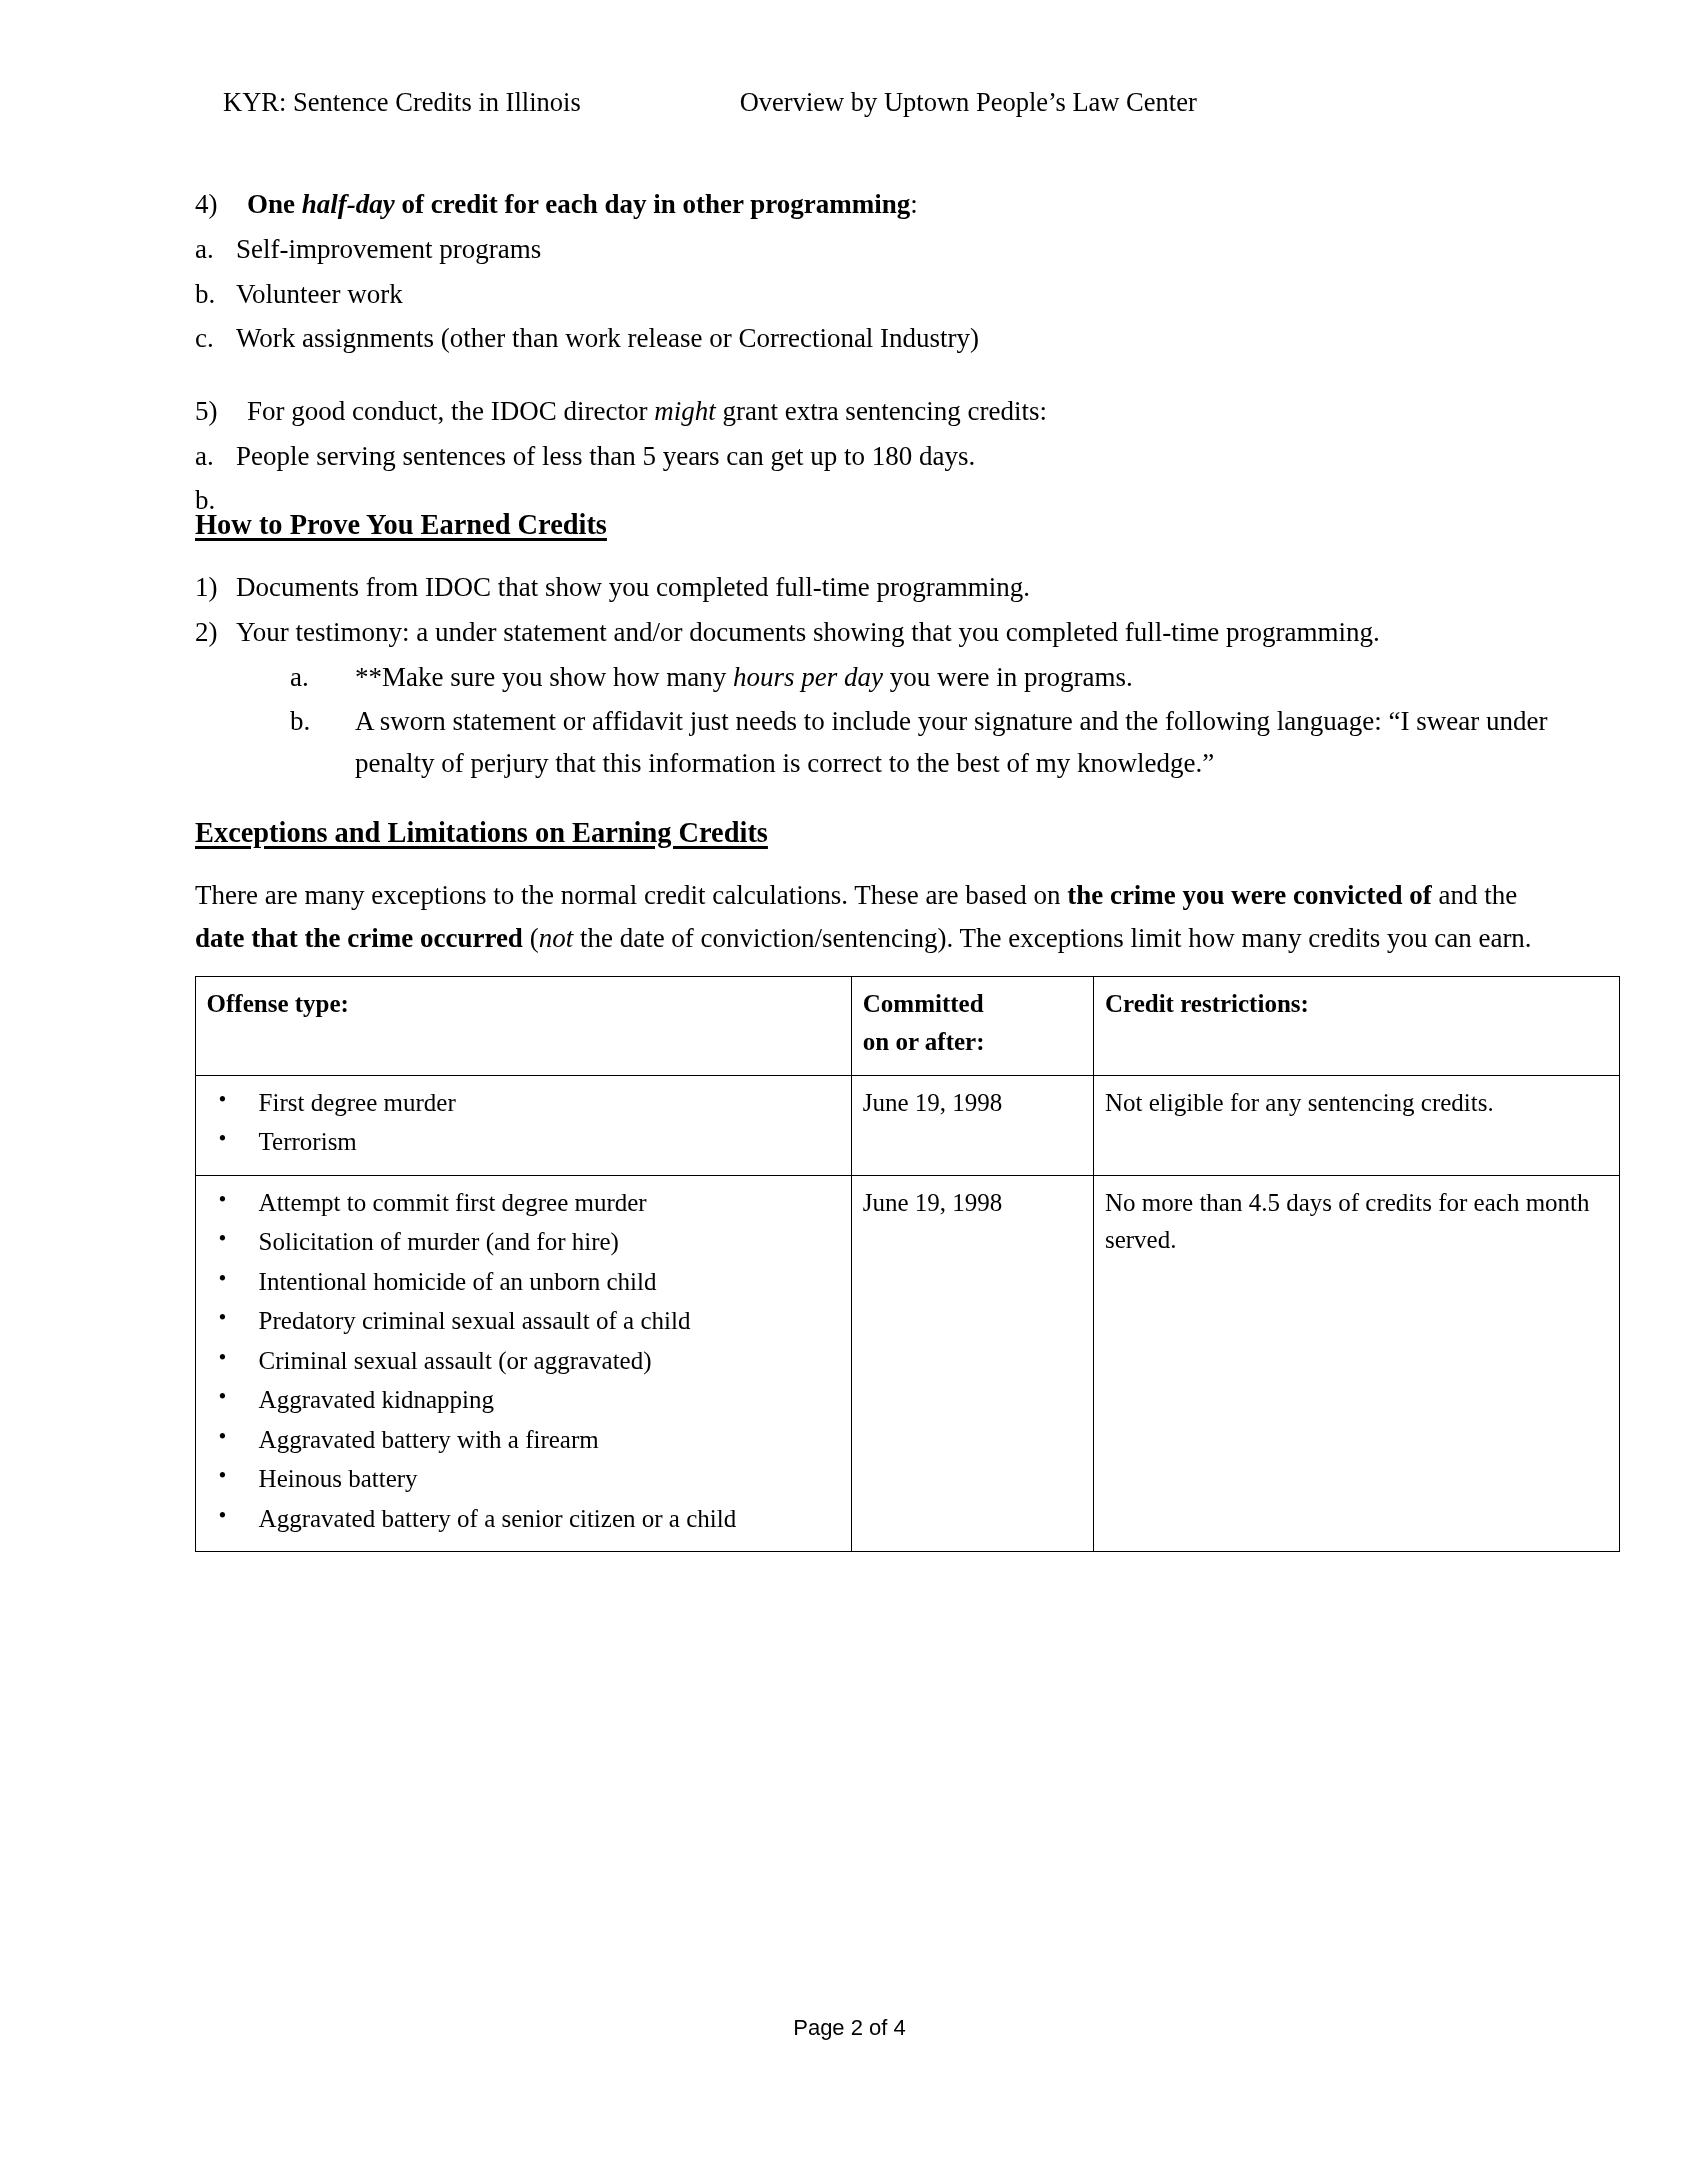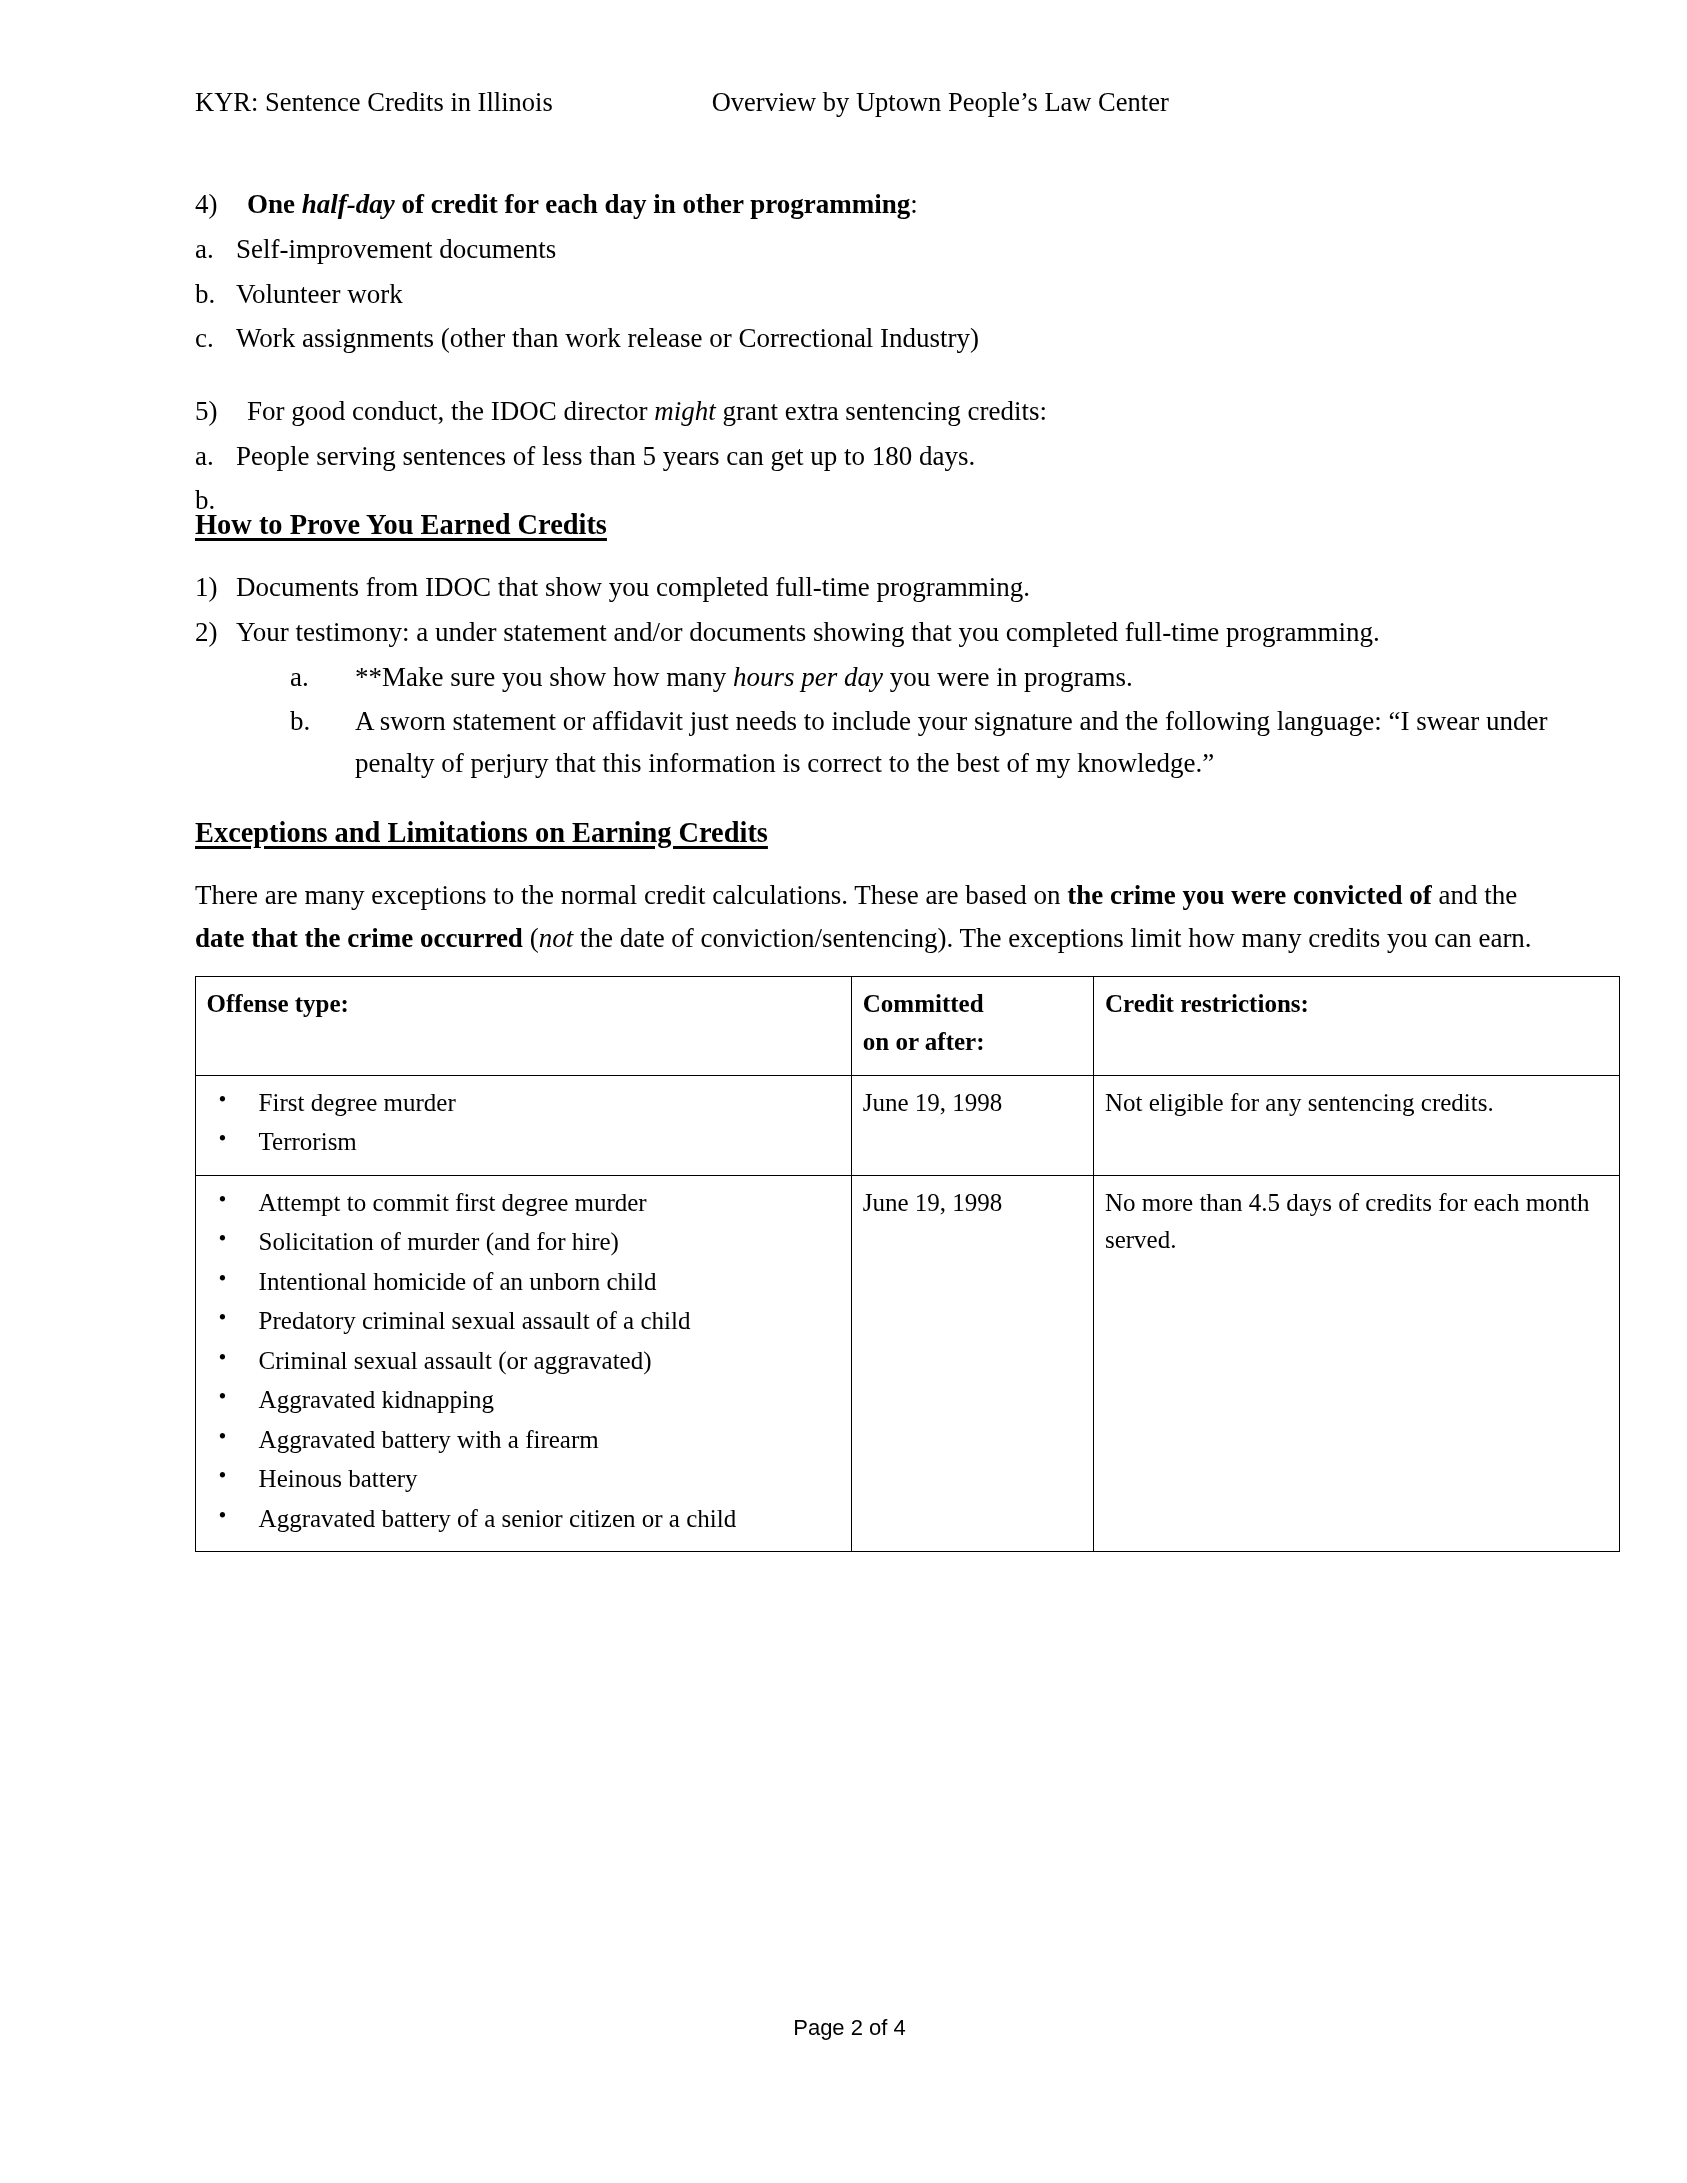--- a/index.html
+++ b/index.html
@@ -29,21 +29,21 @@
   }
 
   
   .doc-header {
     display: flex;
     align-items: baseline;
     font-size: 26.5px;
     line-height: 1.25;
     margin-bottom: 64px;
   }
-  .doc-header .hdr-left { white-space: nowrap; }
+  .doc-header .hdr-left { white-space: nowrap; margin-left: 28px; }
   .doc-header .hdr-right {
     white-space: nowrap;
     margin-left: 159px;
   }
 
   
   .para {
     font-size: 27px;
     line-height: 1.58;
     margin: 0 0 22.5px 0;
@@ -183,21 +183,21 @@
 
     <ol class="num-list">
       <li class="lvl1">
         <span class="marker">4)</span>
         <b><span>One </span><i>half-day</i><span> of credit for each day in other programming</span></b><span>:</span>
       </li>
     </ol>
     <ol class="alpha-list">
       <li class="lvl2 indent-1">
         <span class="marker">a.</span>
-        <span>Self-improvement documents</span>
+        <span>Self-improvement programs</span>
       </li>
       <li class="lvl2 indent-1">
         <span class="marker">b.</span>
         <span>Volunteer work</span>
       </li>
       <li class="lvl2 indent-1">
         <span class="marker">c.</span>
         <span>Work assignments (other than work release or Correctional Industry)</span>
       </li>
     </ol>

